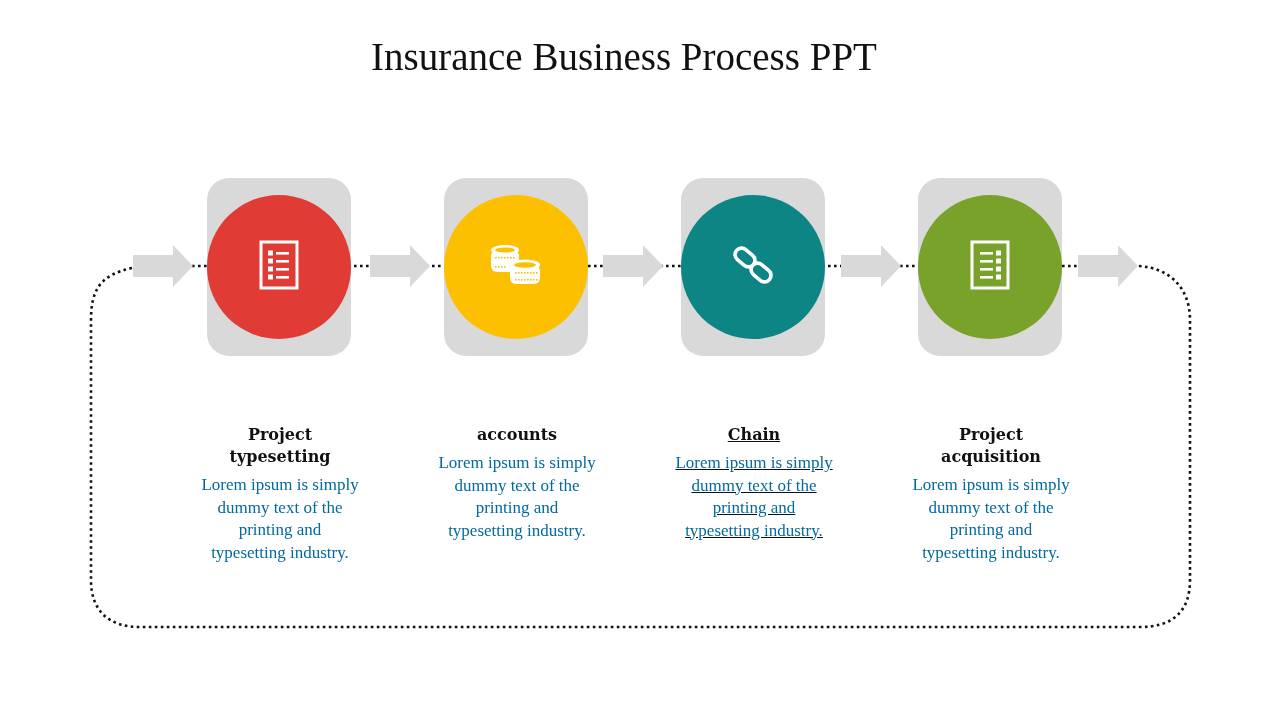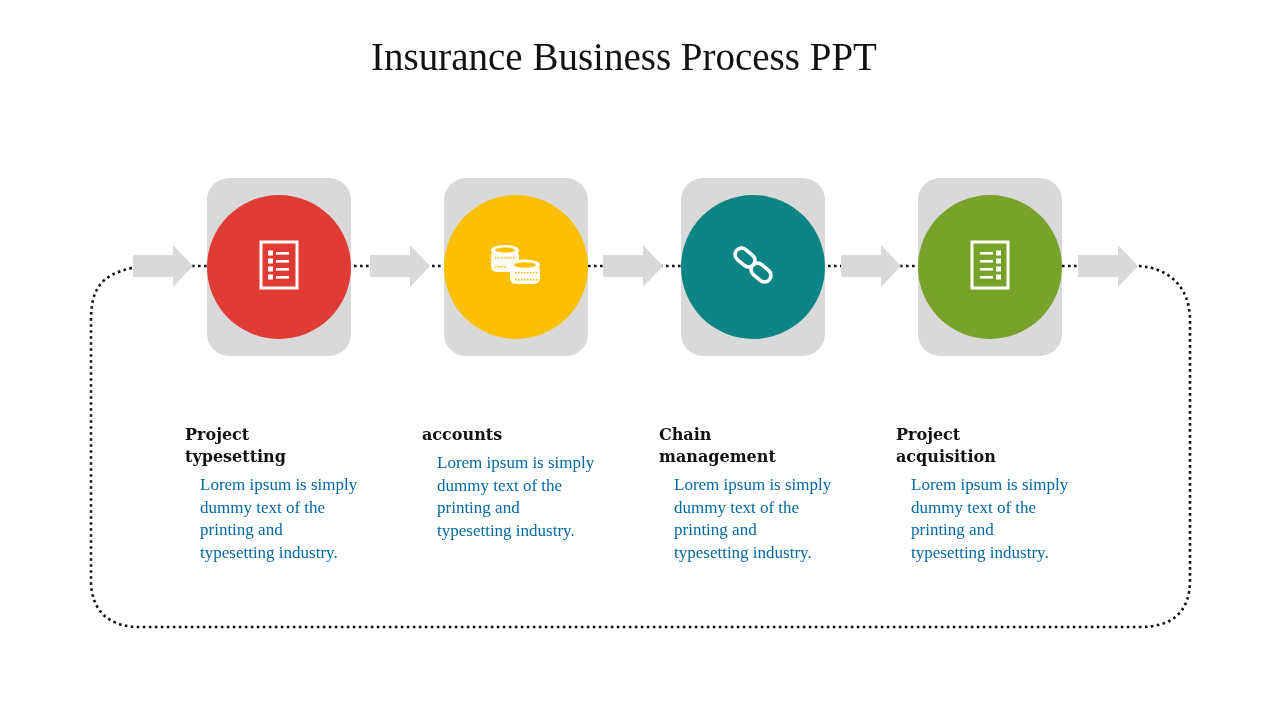--- a/index.html
+++ b/index.html
@@ -5,21 +5,21 @@
   html, body { margin:0; padding:0; }
   body { width:1280px; height:720px; background:#ffffff; position:relative; overflow:hidden;
          font-family:"DejaVu Serif", "Liberation Serif", serif; }
   .title { position:absolute; left:0; top:34px; width:1248px; text-align:center;
            font-family:"Liberation Serif", serif; font-size:39px; color:#111; }
   svg.flow { position:absolute; left:0; top:0; }
   .step { position:absolute; top:178px; width:144px; height:178px; }
   .step .bg { position:absolute; left:0; top:0; width:144px; height:178px; background:#d9d9d9; border-radius:22px; }
   .step .circle { position:absolute; left:0; top:17px; width:144px; height:144px; border-radius:50%;
                   display:flex; align-items:center; justify-content:center; }
-  .label { position:absolute; top:424px; width:190px; text-align:left; color:#111; }
+  .label { position:absolute; top:424px; width:190px; text-align:center; color:#111; }
   .label .head { font-family:"DejaVu Serif", serif; font-weight:bold; font-size:16px; line-height:22px; }
   .label .body { font-family:"Liberation Serif", serif; font-size:17px; line-height:22.5px; margin-top:6px; color:#0369a1; }
 </style>
 </head>
 <body>
 
 <div class="title">Insurance Business Process PPT</div>
 
 <svg class="flow" width="1280" height="720">
 
@@ -117,24 +117,23 @@
       <div class="circle" style="background: rgb(13, 133, 133);">
         <span>
     <svg width="44" height="44" viewBox="0 0 44 44">
       <g fill="none" stroke="#fff" stroke-width="3.6" stroke-linecap="round">
         <rect x="3" y="8" width="22" height="13" rx="6.5" transform="rotate(40 14 14.5)"></rect>
         <rect x="19" y="23" width="22" height="13" rx="6.5" transform="rotate(40 30 29.5)"></rect>
       </g>
     </svg></span>
       </div>
     </div>
-    <div class="label" style="left: 659px;">
+    <div class="label" style="left: 659px; text-decoration: underline;">
       <div class="head">
         <div>Chain</div>
-        <div>management</div>
       </div>
       <div class="body" style="width: 160px; margin: 6px auto 0px;">Lorem ipsum is simply dummy text of the printing and typesetting industry.</div>
     </div>
     <div class="step" style="left: 918px;">
       <div class="bg" style="background: rgb(217, 217, 217);"></div>
       <div class="circle" style="background: rgb(120, 162, 42);">
         <span>
     <svg width="40" height="50" viewBox="0 0 40 50">
       <rect x="2" y="2" width="36" height="46" fill="none" stroke="#fff" stroke-width="3"></rect>
       <rect x="10" y="12" width="13" height="2.6" fill="#fff"></rect>

